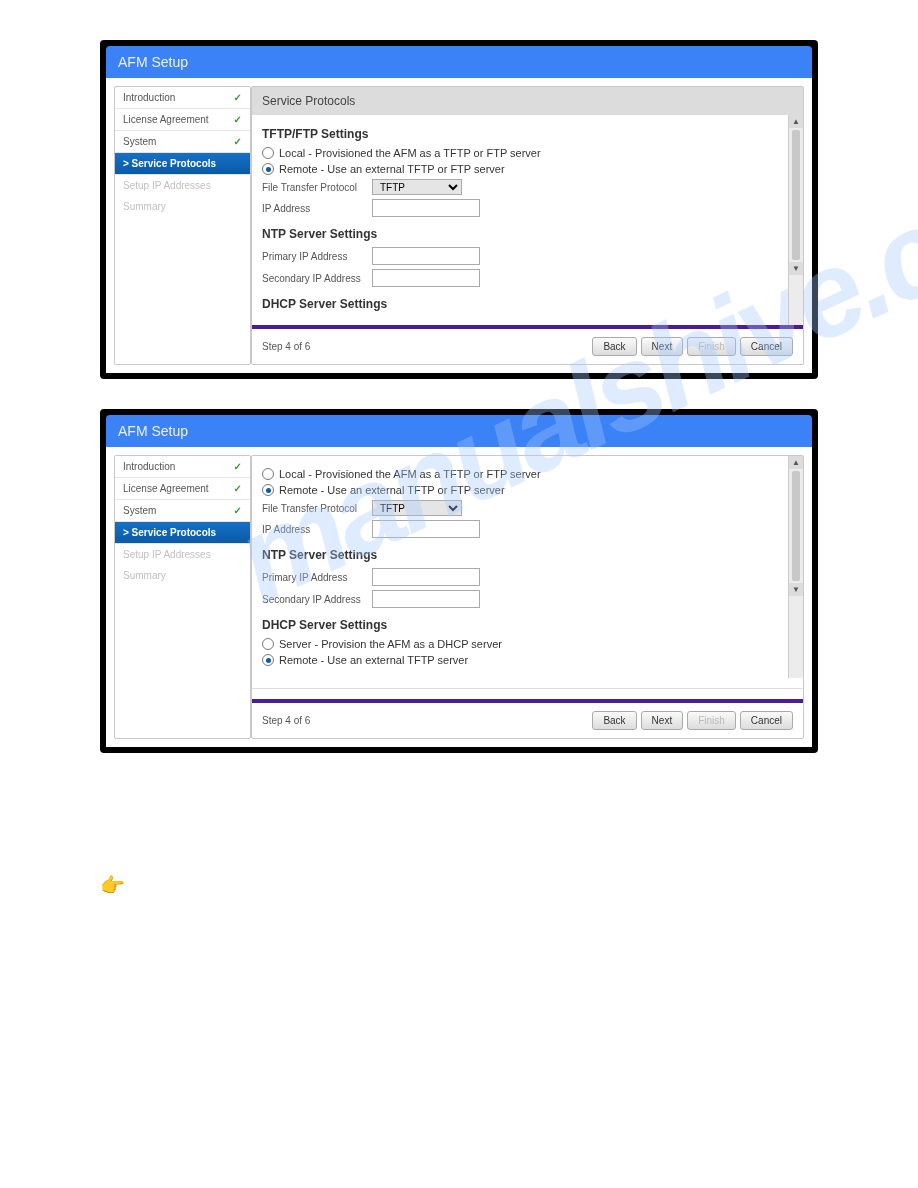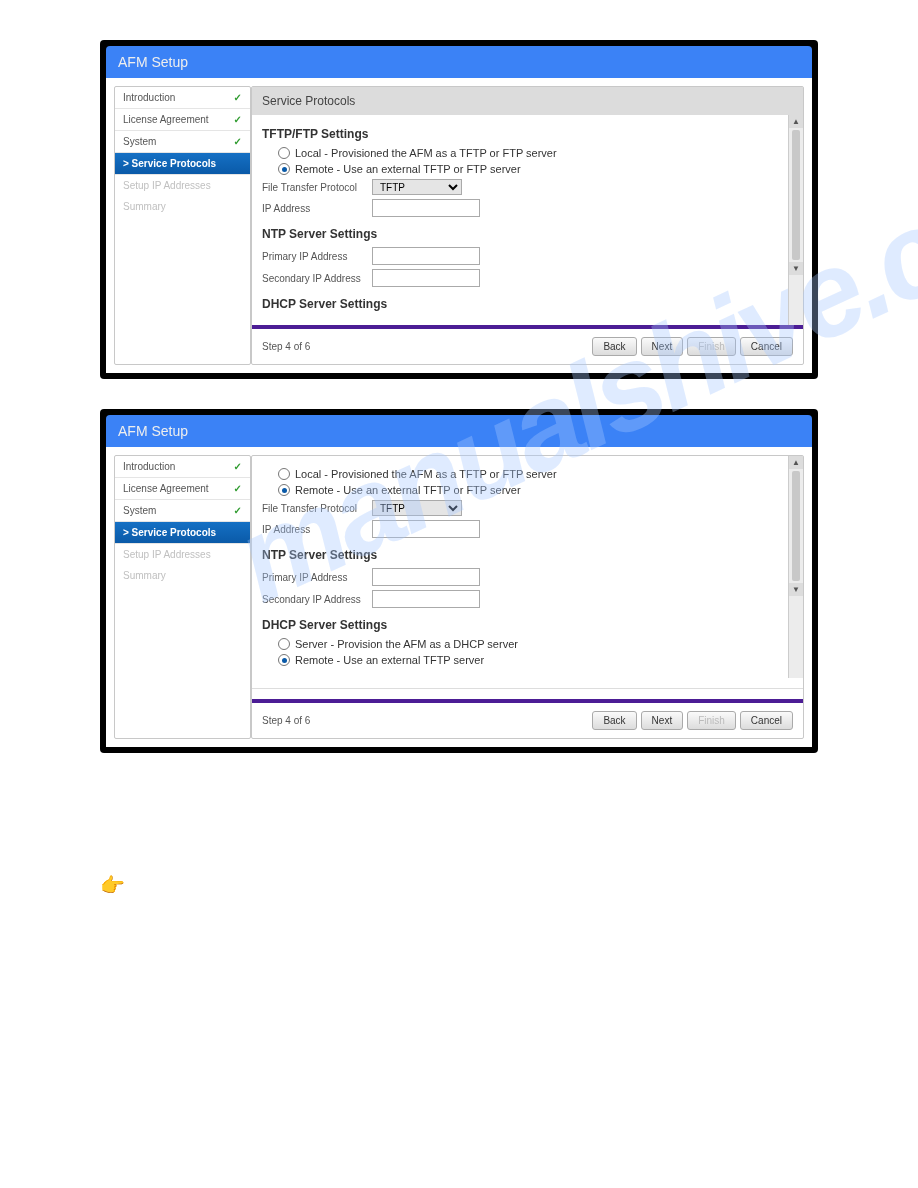--- a/index.html
+++ b/index.html
@@ -17,21 +17,21 @@
 .scrollbox{flex:1;display:flex}
 .form{flex:1;padding:8px 10px}
 .scrollbar{width:14px;background:#ececec;border-left:1px solid #ccc;position:relative}
 .sb-arrow{height:13px;background:#dcdcdc;display:flex;align-items:center;justify-content:center;font-size:8px;color:#555}
 .sb-thumb{width:8px;margin:2px auto;background:#c8c8c8;border-radius:2px}
 .sec{font-weight:bold;font-size:12px;color:#333;margin:4px 0 6px}
 .row{display:flex;align-items:center;margin:4px 0}
 .lbl{width:110px;font-size:10px;color:#555}
 input[type=text],select{border:1px solid #aaa;height:16px;font-size:10px;width:100px;padding:0 3px}
 select{width:90px;background:#e5e5e5}
-.radio{display:flex;align-items:flex-start;gap:5px;margin:4px 16px}
+.radio{display:flex;align-items:flex-start;gap:5px;margin:4px 0}
 .rcirc{width:10px;height:10px;border:1px solid #777;border-radius:50%;display:inline-flex;align-items:center;justify-content:center}
 .rcirc.sel::after{content:"";width:5px;height:5px;border-radius:50%;background:#0a5aa8}
 hr{border:none;border-top:1px solid #ddd;margin:10px 0}
 .footer{display:flex;align-items:center;padding:8px 10px;border-top:4px solid #4c1d95}
 .footer .step{flex:1;font-size:10px;color:#555}
 .btn{background:linear-gradient(#fafafa,#dcdcdc);border:1px solid #aaa;border-radius:3px;padding:3px 10px;font-size:10px;color:#333;margin-left:4px}
 .btn:disabled{color:#bbb}
 .hand{font-size:20px}
 .wm{position:absolute;top:300px;left:200px;font-size:120px;color:#a6c8ff;opacity:.35;transform:rotate(-25deg);pointer-events:none;font-style:italic;font-weight:bold;letter-spacing:-5px}
 .pagewrap{position:relative}

